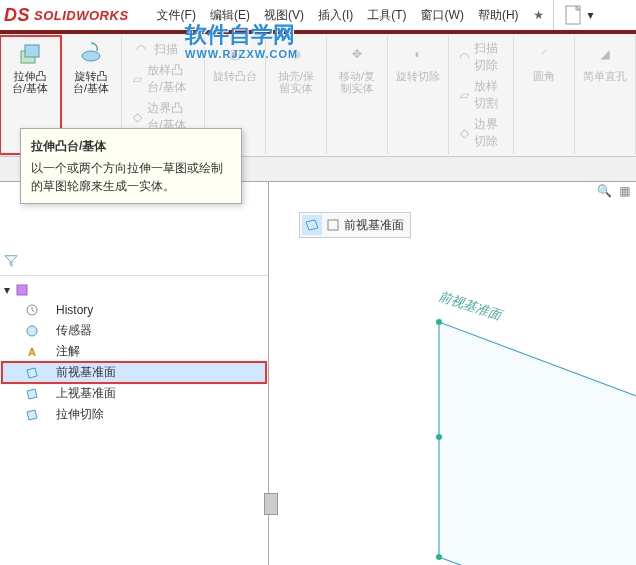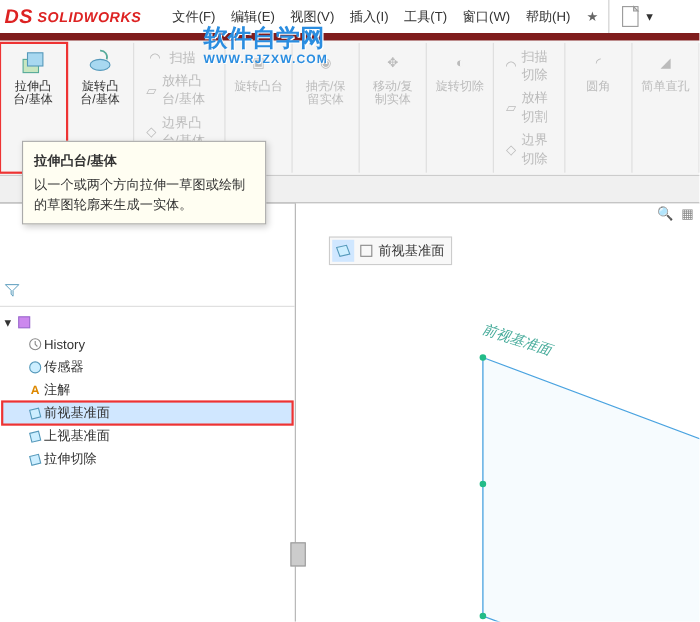--- a/index.html
+++ b/index.html
@@ -1,16 +1,16 @@
 <!DOCTYPE html>
 <html><head>
 <meta charset="utf-8">
 <style>
 body{margin:0;font-family:"Microsoft YaHei",Arial,sans-serif;font-size:12px;color:#333;background:#fff;width:636px;height:565px;overflow:hidden;position:relative}
-.menubar{display:flex;align-items:center;height:30px;border-bottom:7px solid #7f1d1d;padding:0 4px;gap:2px}
+.menubar{display:flex;align-items:center;height:30px;border-bottom:4px solid #7f1d1d;padding:0 4px;gap:2px}
 .logo{color:#d22;font-weight:bold;font-style:italic;font-size:13px;letter-spacing:.5px;display:flex;align-items:center;gap:4px}
 .logo-s{font-size:18px;color:#d22;font-weight:bold;font-style:italic}
 .menubar .menu{padding:4px 6px;cursor:pointer}
 .help-ico,.search-ico{width:16px;height:16px;display:inline-flex;align-items:center;justify-content:center;color:#666;margin:0 4px}
 .newdoc{border-left:1px solid #ccc;padding:0 10px;height:100%;display:flex;align-items:center;gap:4px}
 .toolbar{display:flex;border-bottom:1px solid #ccc;background:#f5f5f5;padding:2px 0}
 .tb-group{display:flex;flex-direction:column;align-items:center;padding:2px 6px;border-right:1px solid #ddd}
 .tb-big{display:flex;flex-direction:column;align-items:center;width:44px;padding:2px;cursor:pointer}
 .tb-big .ico{width:28px;height:28px;display:flex;align-items:center;justify-content:center}
 .tb-big .lbl{font-size:11px;text-align:center;line-height:12px;margin-top:2px}
@@ -25,21 +25,21 @@
 .tab{padding:3px 10px;border:1px solid #aaa;border-bottom:none;background:#fff;margin-right:2px;font-size:11px;position:relative;top:1px}
 .tab.shadow{color:#999;background:#e8e8e8}
 .tooltip{position:absolute;left:20px;top:128px;background:#fffef2;border:1px solid #aaa;padding:8px 10px;width:200px;box-shadow:2px 2px 6px rgba(0,0,0,.2);z-index:20;font-size:12px;line-height:18px}
 .tooltip .tt-title{font-weight:bold;margin-bottom:4px}
 .main{display:flex;height:calc(100% - 130px)}
 .sidebar{width:268px;border-right:1px solid #aaa;display:flex;flex-direction:column;position:relative}
 .filter{padding:4px;border-bottom:1px solid #ddd}
 .filter svg{width:14px;height:14px}
 .tree{padding:4px 2px;font-size:12px}
 .tree-root{display:flex;align-items:center;gap:4px;padding:2px;font-weight:normal}
-.tree-item{display:flex;align-items:center;gap:0;padding:2px 2px 2px 22px;cursor:pointer}
+.tree-item{display:flex;align-items:center;gap:16px;padding:2px 2px 2px 22px;cursor:pointer}
 .tree-item.selected{background:#d0e7ff}
 .tree-item.hl{outline:2px solid #e33;outline-offset:-1px}
 .tree-ico{width:16px;height:16px;display:inline-flex;align-items:center;justify-content:center;flex-shrink:0}
 .viewport{flex:1;position:relative;background:#fff;overflow:hidden}
 .plane-tag{position:absolute;top:30px;left:30px;display:flex;align-items:center;background:#f8f8f8;border:1px solid #ccc;padding:2px 6px 2px 2px;gap:4px;font-size:12px}
 .plane-tag .ico{width:20px;height:20px;background:#d0e7ff;display:flex;align-items:center;justify-content:center}
 .plane-3d{position:absolute;top:95px;left:150px}
 .plane-label{position:absolute;top:105px;left:170px;color:#4a9;font-size:13px;font-style:italic;transform:rotate(18deg);transform-origin:left}
 .view-icons{position:absolute;top:0;right:2px;display:flex;gap:2px}
 .view-icons .vi{width:18px;height:18px;display:flex;align-items:center;justify-content:center;color:#888;cursor:pointer}

